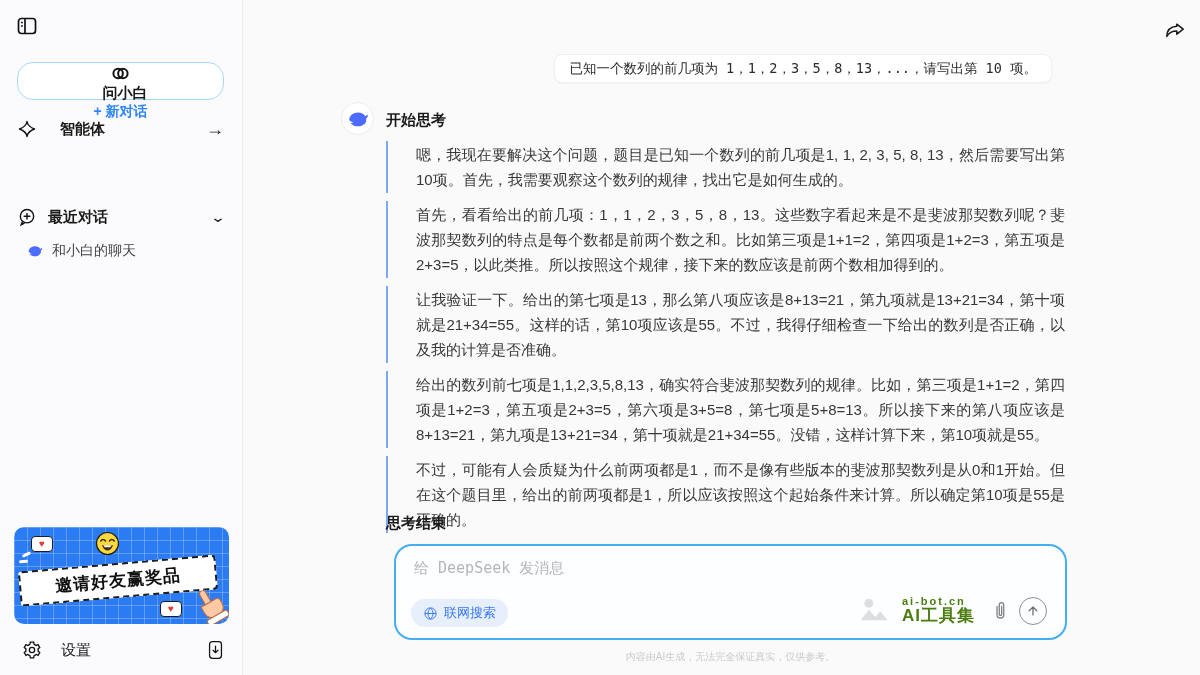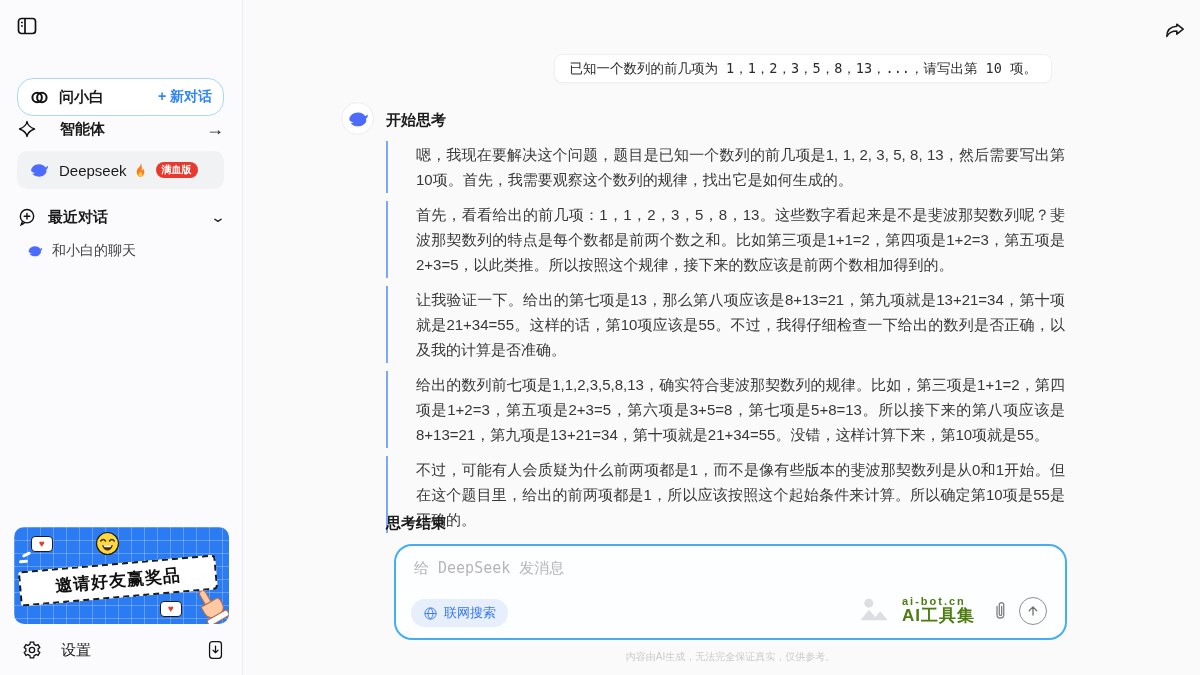--- a/index.html
+++ b/index.html
@@ -7,21 +7,21 @@
   body {
     position:relative; overflow:hidden; background:#fafafa;
     font-family:"Liberation Sans","DejaVu Sans",sans-serif; color:#1a1a1a;
   }
   svg { display:block; }
   .hiddefs { position:absolute; width:0; height:0; }
 
   
   #sidebar { position:absolute; left:0; top:0; bottom:0; width:243px; background:#fbfbfd; border-right:1px solid #ededf1; }
   .toggle { position:absolute; top:15px; left:16px; width:22px; height:22px; cursor:pointer; }
-  .brand-box { position:absolute; top:78px; left:17px; width:207px; height:38px; background:#fff; border:1px solid #a9d9f8; border-radius:16px; display:flex; align-items:center; padding:0 11px; }
+  .brand-box { position:absolute; top:62px; left:17px; width:207px; height:38px; background:#fff; border:1px solid #a9d9f8; border-radius:16px; display:flex; align-items:center; padding:0 11px;flex-direction:column; }
   .brand-name { font-size:15px; font-weight:700; margin-left:9px; }
   .flex1 { flex:1; }
   .new-chat { font-size:14px; font-weight:600; color:#2f86f6; cursor:pointer; }
   .side-row { position:absolute; left:17px; width:207px; display:flex; align-items:center; }
   .agents-row { top:114px; height:30px;gap:12px; }
   .row-label { font-size:15px; font-weight:700; margin-left:11px; }
   .arrow-r { font-size:18px; color:#222; }
   .deepseek-row { top:151px; height:38px; background:#f1f2f4; border-radius:10px; padding:0 12px; cursor:pointer; }
   .ds-label { font-size:15px; font-weight:500; margin-left:10px; }
   .badge { margin-left:8px; background:#e8392e; color:#fff; font-size:10px; font-weight:700; padding:2px 6px; border-radius:9px; line-height:1.2; }
@@ -117,35 +117,20 @@
     <span>
       <svg width="20" height="20" viewBox="0 0 24 24" fill="none" stroke="#111" stroke-width="1.7" stroke-linejoin="round">
         <path d="M12 3c.6 4.2 2.4 6.6 9 9-6.6 2.4-8.4 4.8-9 9-.6-4.2-2.4-6.6-9-9 6.6-2.4 8.4-4.8 9-9z"></path>
       </svg>
     </span>
     <span class="row-label">智能体</span>
     <span class="flex1"></span>
     <span class="arrow-r">→</span>
   </div>
 
-  <div class="side-row deepseek-row">
-    <span>
-      <svg width="20" height="20" viewBox="0 0 48 48">
-          <use href="#whale"></use>
-        </svg>
-    </span>
-    <span class="ds-label">Deepseek</span>
-    <span style="margin-left:6px">
-      <svg width="15" height="17" viewBox="0 0 24 26">
-        <path d="M12 1c1.2 3.5-1 5.5-2.8 7.3C7.4 10.2 6 12 6 14.8 6 19 8.7 23 12 23s6-4 6-8.2c0-2.3-1.1-4-2.3-5.2.2 1.8-.6 3-1.8 3.6C14.4 10.4 15 4.6 12 1z" fill="#ff7a1a"></path>
-        <path d="M12 23c-1.8 0-3-1.8-3-3.8 0-1.9 1.3-3 3-4.2 1.7 1.2 3 2.3 3 4.2 0 2-1.2 3.8-3 3.8z" fill="#ffc93d"></path>
-      </svg>
-    </span>
-    <span class="badge">满血版</span>
-  </div>
 
   <div class="side-row recent-row">
     <span>
       <svg width="20" height="20" viewBox="0 0 24 24" fill="none" stroke="#111" stroke-width="1.7" stroke-linecap="round">
         <circle cx="12" cy="11" r="8"></circle>
         <path d="M6.3 18 5 21.3l3.4-1.6"></path>
         <path d="M12 7.6v6.8M8.6 11h6.8"></path>
       </svg>
     </span>
     <span class="row-label">最近对话</span>

